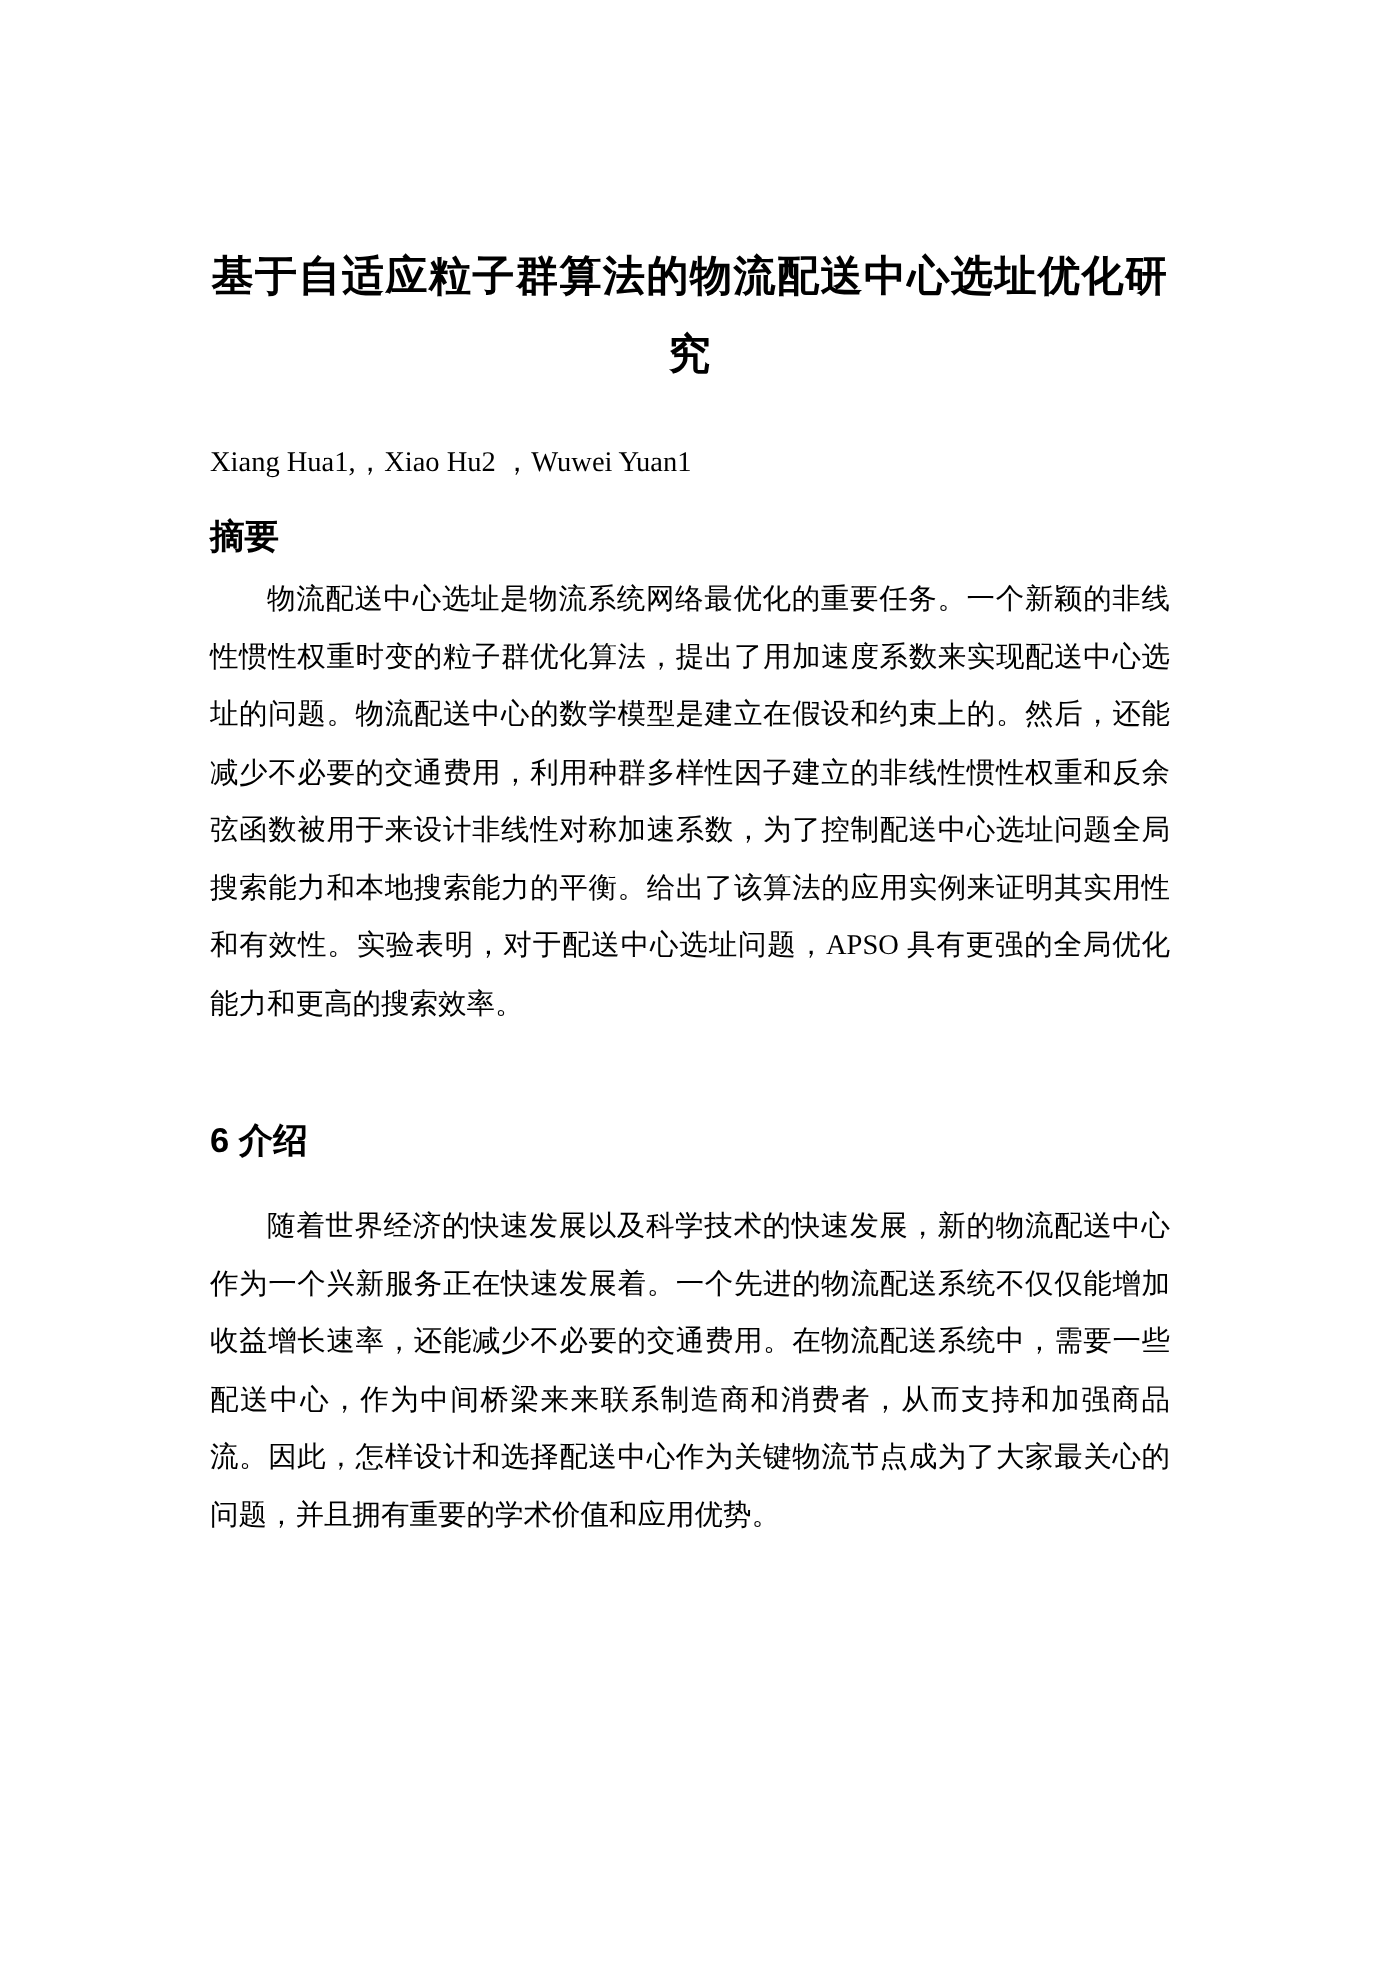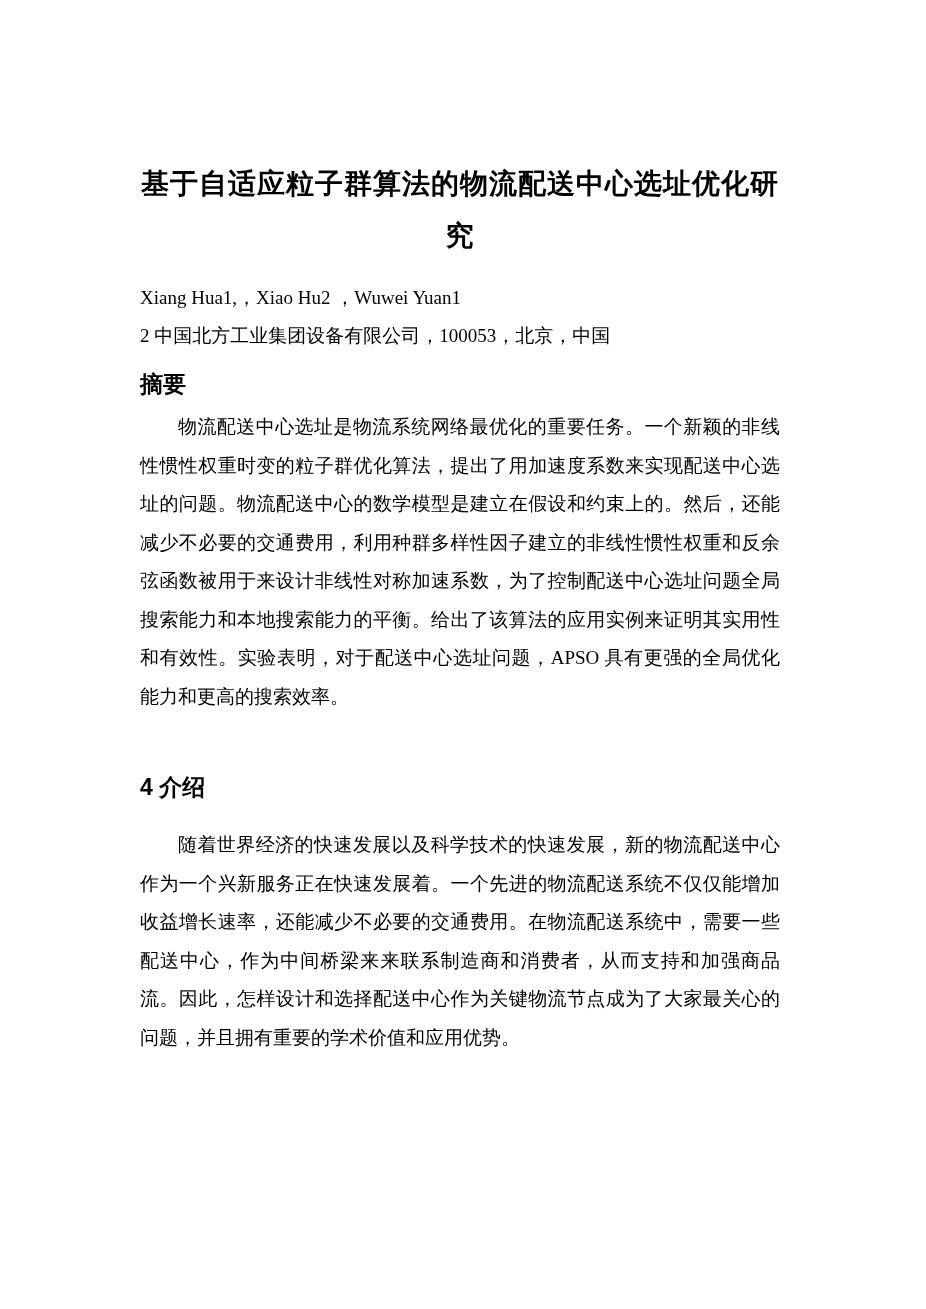--- a/index.html
+++ b/index.html
@@ -23,21 +23,21 @@
   .paper-title {
     margin: 0;
     font-family: "Liberation Sans", "DejaVu Sans", sans-serif;
     font-weight: bold;
     font-size: 28px;
     line-height: 52px;
     text-align: center;
     letter-spacing: 1px;
   }
   .meta-block {
-    margin-top: 17px;
+    margin-top: 28px;
   }
   .meta-line {
     line-height: 38px;
     font-size: 19px;
     text-align: left;
   }
   .abstract-heading {
     margin: 10px 0 0 0;
     font-family: "Liberation Sans", "DejaVu Sans", sans-serif;
     font-weight: bold;
@@ -77,25 +77,24 @@
 </style>
 </head>
 <body>
 
 <div class="page">
 
   <h1 class="paper-title">基于自适应粒子群算法的物流配送中心选址优化研究</h1>
 
   <div class="meta-block">
     <div class="meta-line">Xiang Hua1,，Xiao Hu2 ，Wuwei Yuan1</div>
-    <div class="meta-line">2 中国北方工业集团设备有限公司，100053，北京，中国</div>
   </div>
 
   <h2 class="abstract-heading">摘要</h2>
 
   <p class="body-para">物流配送中心选址是物流系统网络最优化的重要任务。一个新颖的非线性惯性权重时变的粒子群优化算法，提出了用加速度系数来实现配送中心选址的问题。物流配送中心的数学模型是建立在假设和约束上的。然后，还能减少不必要的交通费用，利用种群多样性因子建立的非线性惯性权重和反余弦函数被用于来设计非线性对称加速系数，为了控制配送中心选址问题全局搜索能力和本地搜索能力的平衡。给出了该算法的应用实例来证明其实用性和有效性。实验表明，对于配送中心选址问题，APSO 具有更强的全局优化能力和更高的搜索效率。</p>
 
 
-  <h2 class="section-heading">4 介绍</h2>
+  <h2 class="section-heading">6 介绍</h2>
 
   <p class="body-para section-para">随着世界经济的快速发展以及科学技术的快速发展，新的物流配送中心作为一个兴新服务正在快速发展着。一个先进的物流配送系统不仅仅能增加收益增长速率，还能减少不必要的交通费用。在物流配送系统中，需要一些配送中心，作为中间桥梁来来联系制造商和消费者，从而支持和加强商品流。因此，怎样设计和选择配送中心作为关键物流节点成为了大家最关心的问题，并且拥有重要的学术价值和应用优势。</p>
 
 </div>
 
 </body></html>

